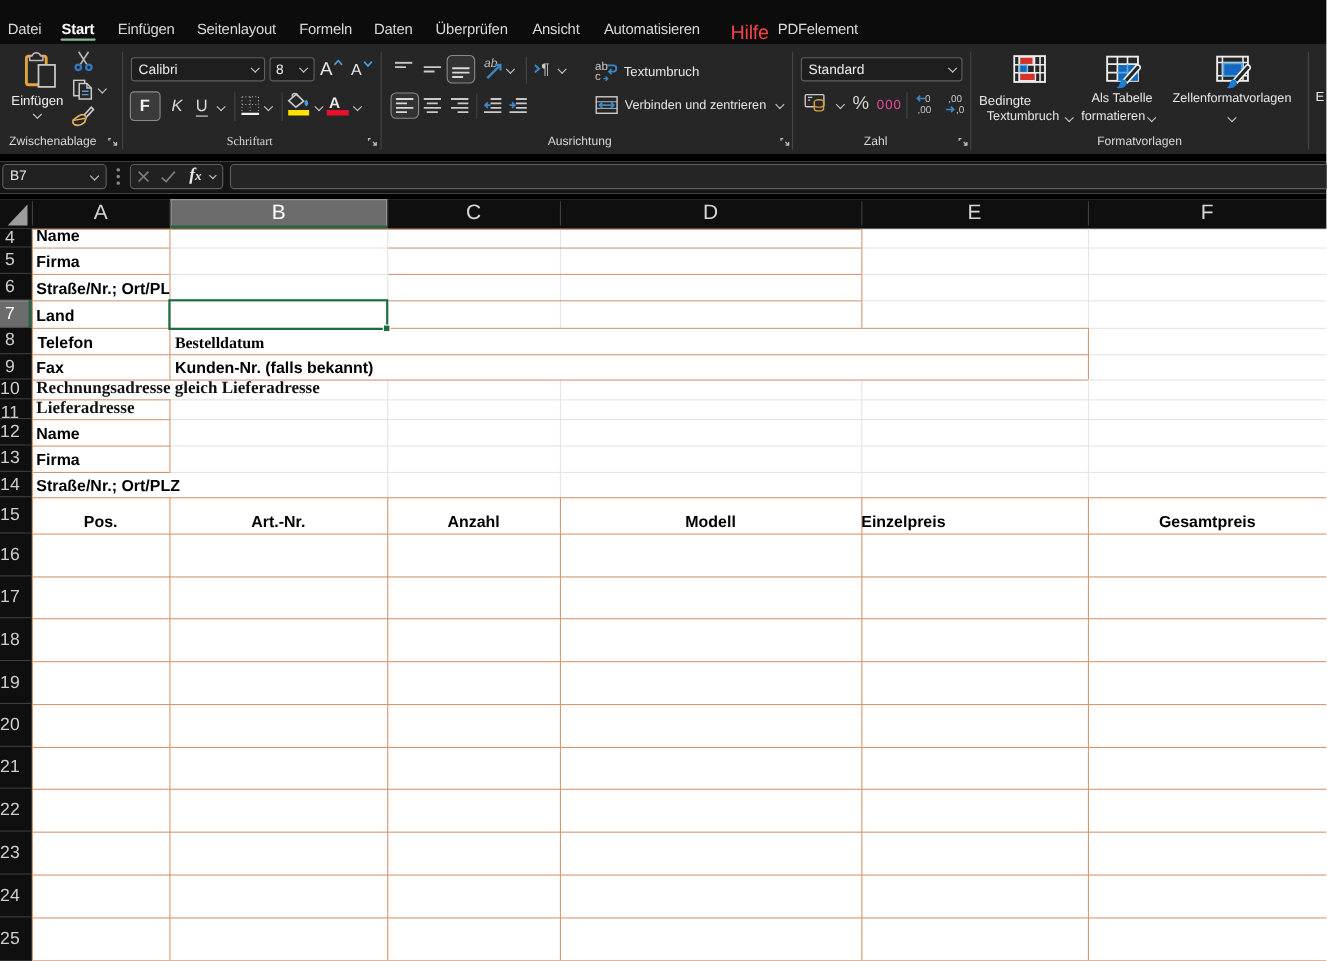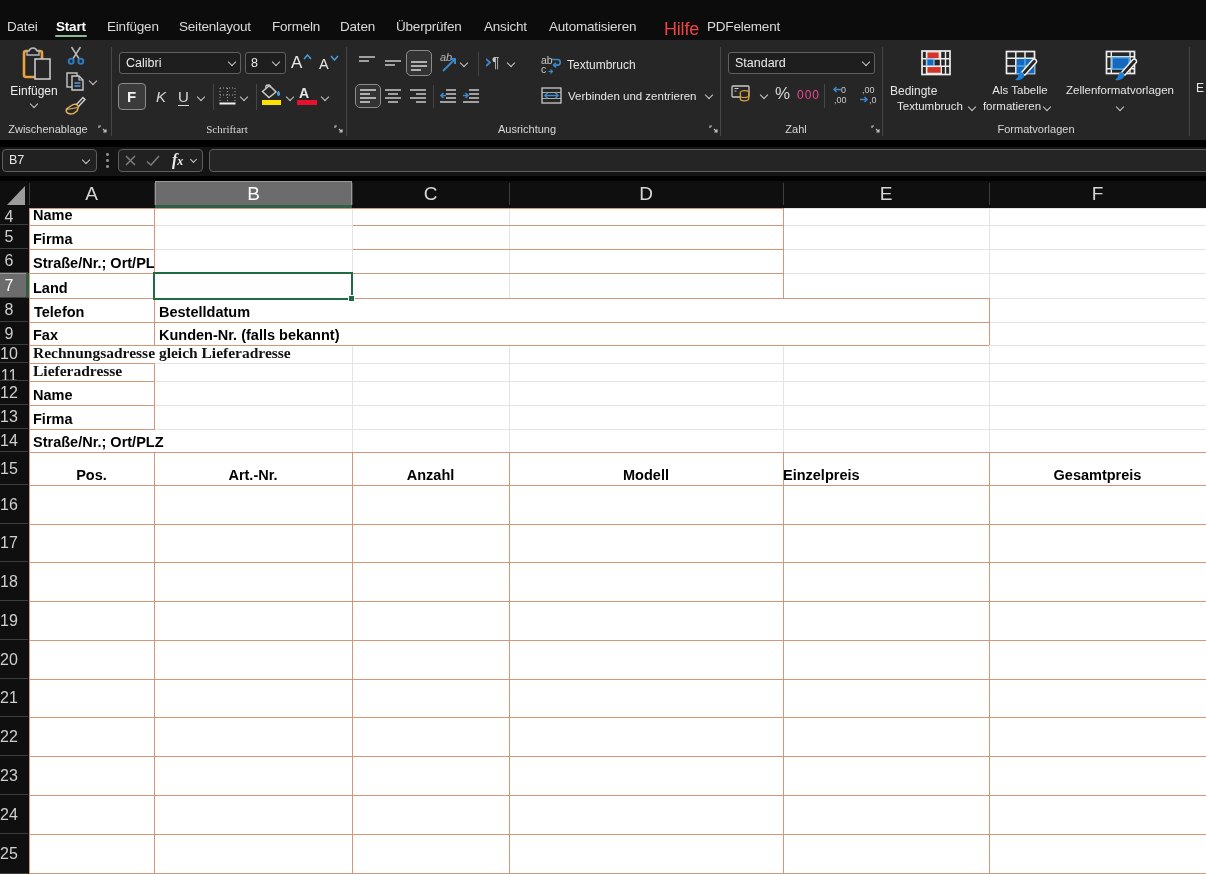--- a/index.html
+++ b/index.html
@@ -429,21 +429,21 @@
     <div class="lo" style="left:783px;top:452px;width:1px;height:421px;"></div>
     <div class="lo" style="left:989px;top:298px;width:1px;height:47px;"></div>
     <div class="lo" style="left:989px;top:452px;width:1px;height:421px;"></div>
 
     <div class="cellb" style="left:33px;top:205px;height:20px;line-height:20px;">Name</div>
     <div class="cellb" style="left:33px;top:229px;height:20px;line-height:20px;">Firma</div>
     <div class="cellb" style="left:33px;top:253px;height:20px;line-height:20px;width:121px;overflow:hidden;">Straße/Nr.; Ort/PLZ</div>
     <div class="cellb" style="left:33px;top:278px;height:20px;line-height:20px;">Land</div>
     <div class="cellb" style="left:34px;top:302px;height:20px;line-height:20px;">Telefon</div>
     <div class="cellb" style="left:33px;top:325px;height:20px;line-height:20px;">Fax</div>
-    <div class="cellb" style="left:159px;top:302px;height:20px;line-height:20px;">Bestelldatum</div>
+    <div class="cellb" style="left:159px;top:302px;height:20px;line-height:20px;font-family:Liberation Serif, serif;">Bestelldatum</div>
     <div class="cellb" style="left:159px;top:325px;height:20px;line-height:20px;">Kunden-Nr. (falls bekannt)</div>
     <div class="cells" style="left:33px;top:343px;height:20px;line-height:20px;">Rechnungsadresse gleich Lieferadresse</div>
     <div class="cells" style="left:33px;top:361px;height:20px;line-height:20px;">Lieferadresse</div>
     <div class="cellb" style="left:33px;top:385px;height:20px;line-height:20px;">Name</div>
     <div class="cellb" style="left:33px;top:409px;height:20px;line-height:20px;">Firma</div>
     <div class="cellb" style="left:33px;top:432px;height:20px;line-height:20px;">Straße/Nr.; Ort/PLZ</div>
     <div class="cellb" style="left:29px;top:465px;width:125px;height:20px;line-height:20px;text-align:center;">Pos.</div>
     <div class="cellb" style="left:154px;top:465px;width:198px;height:20px;line-height:20px;text-align:center;">Art.-Nr.</div>
     <div class="cellb" style="left:352px;top:465px;width:157px;height:20px;line-height:20px;text-align:center;">Anzahl</div>
     <div class="cellb" style="left:509px;top:465px;width:274px;height:20px;line-height:20px;text-align:center;">Modell</div>

